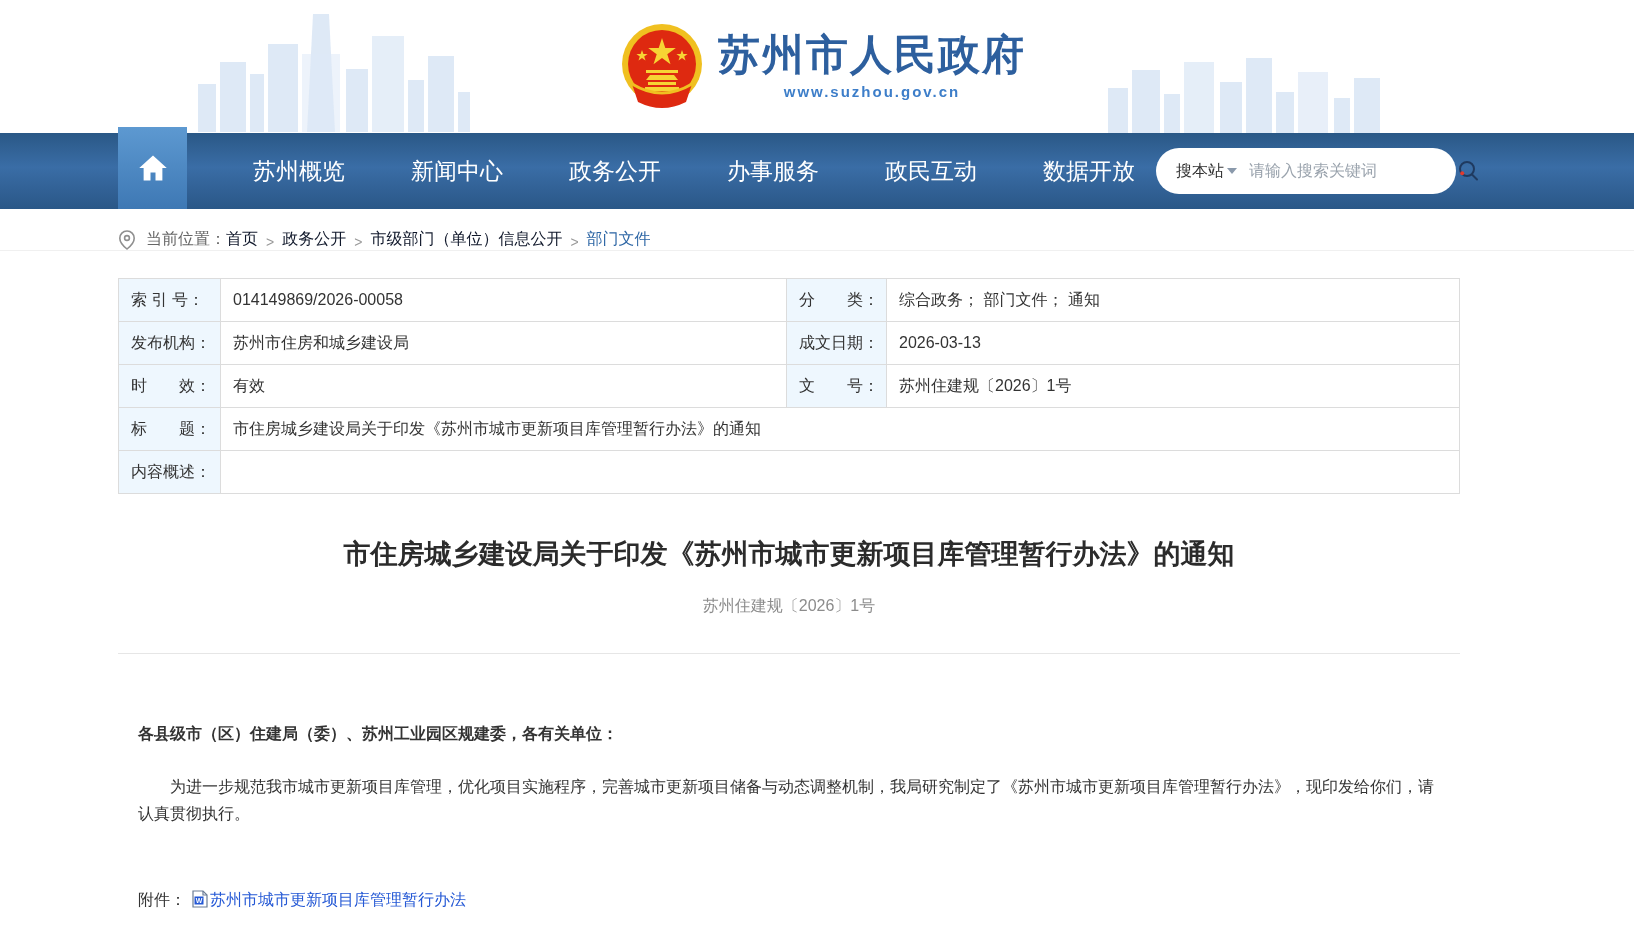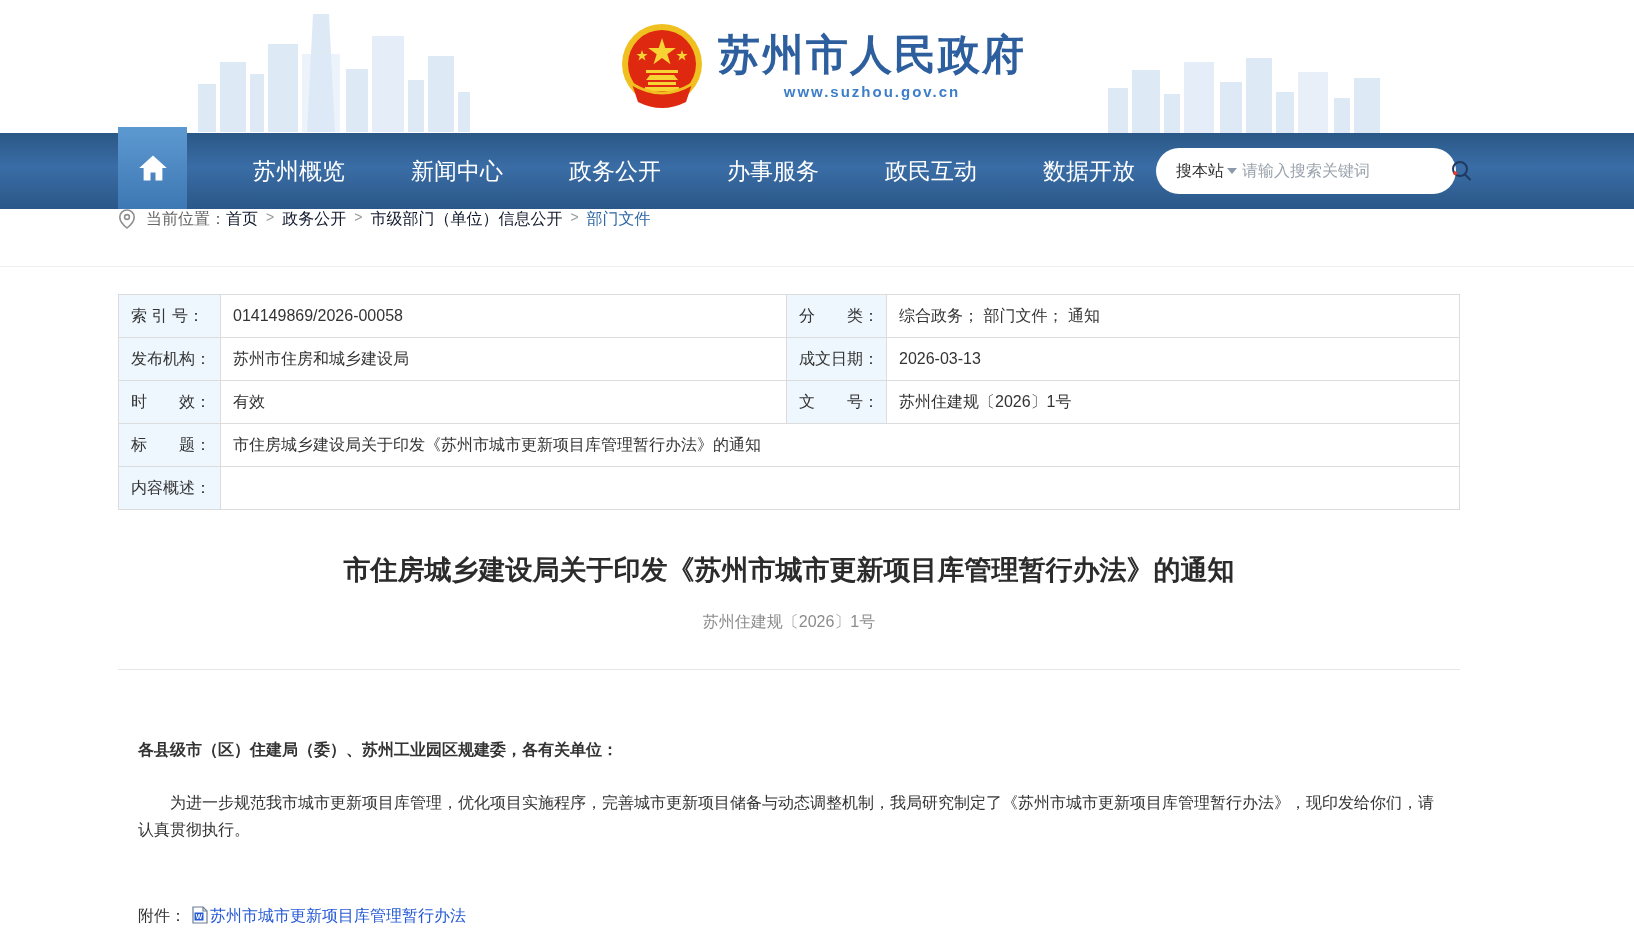--- a/index.html
+++ b/index.html
@@ -26,26 +26,26 @@
     display:flex; align-items:center; justify-content:center; cursor:pointer; flex:0 0 auto; }
   .nav-items { display:flex; align-items:center; margin-left:66px; gap:66px; }
   .nav-item { color:#fff; font-size:23px; text-decoration:none; cursor:pointer; white-space:nowrap; }
   .search-pill { margin-left:auto; margin-right:178px; width:300px; height:46px;
     background:#fff; border-radius:23px; display:flex; align-items:center; padding:0 18px 0 20px; }
   .search-scope { display:flex; align-items:center; gap:3px; cursor:pointer; flex:0 0 auto; }
   .search-scope-label { font-size:16px; color:#333; }
   .chevron-down { width:0; height:0; border-left:5px solid transparent;
     border-right:5px solid transparent; border-top:6px solid #8a99ab; }
   .search-input { border:none; outline:none; flex:1; font-size:16px; color:#333;
-    margin-left:5px; background:transparent; font-family:inherit; }
+    margin-left:12px; background:transparent; font-family:inherit; }
   .search-input::placeholder { color:#9aa3ad; }
   .search-btn { background:none; border:none; cursor:pointer; flex:0 0 auto; display:flex; }
 
   
-  .breadcrumb-bar { height:58px; display:flex; align-items:flex-start; padding-left:118px;
+  .breadcrumb-bar { height:42px; display:flex; align-items:flex-end; padding-left:118px;
     font-size:16px; color:#666; border-bottom:1px solid #f0f0f0; }
   .breadcrumb-bar .pin { margin-right:10px; display:flex; }
   .crumb { color:#0f172a; text-decoration:none; cursor:pointer; }
   .crumb-sep { margin:0 8px; color:#999; font-size:14px; }
   .crumb.current { color:#2d66a5; }
 
   
   .content { width:1342px; margin-left:118px; }
 
   table.doc-meta { width:100%; border-collapse:collapse; margin-top:27px; table-layout:fixed; }

